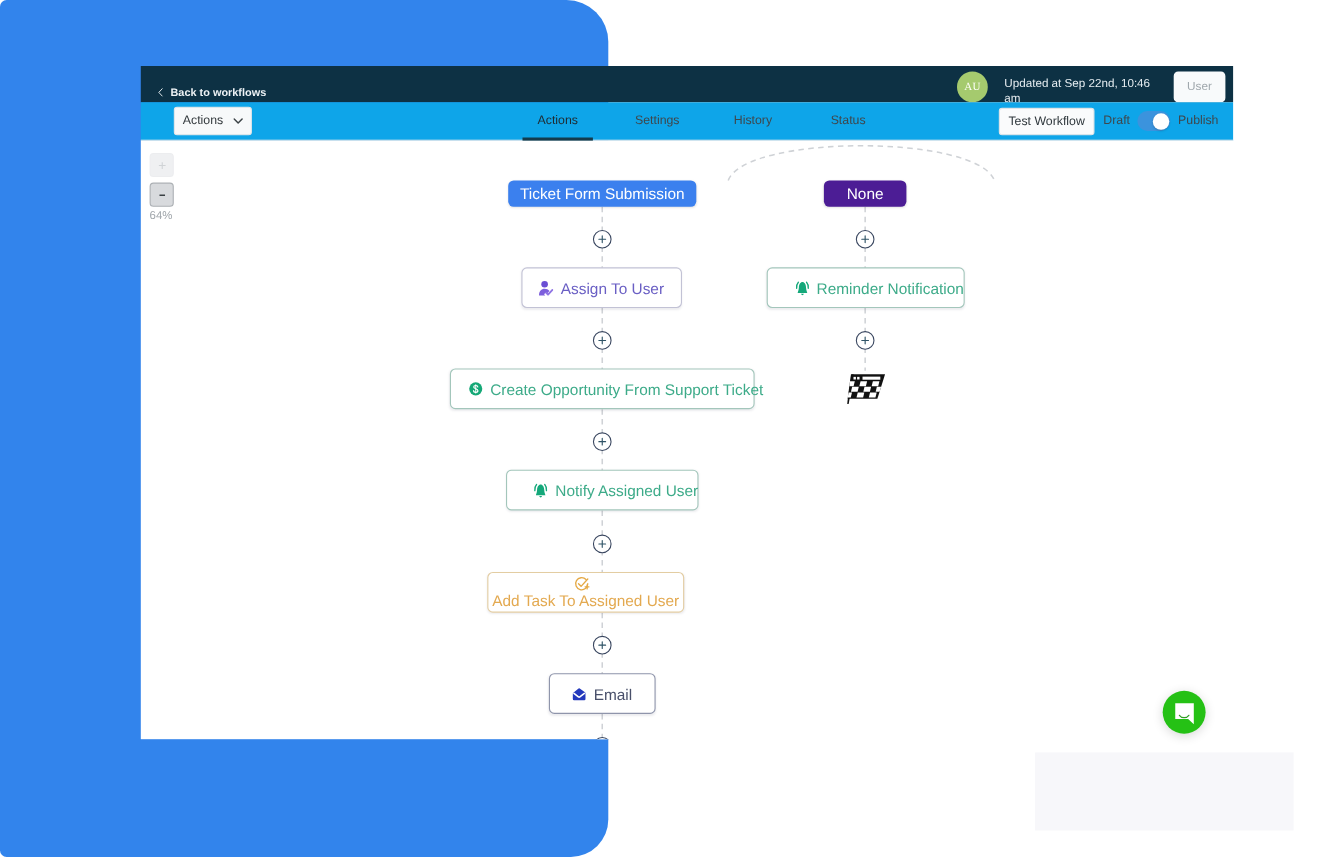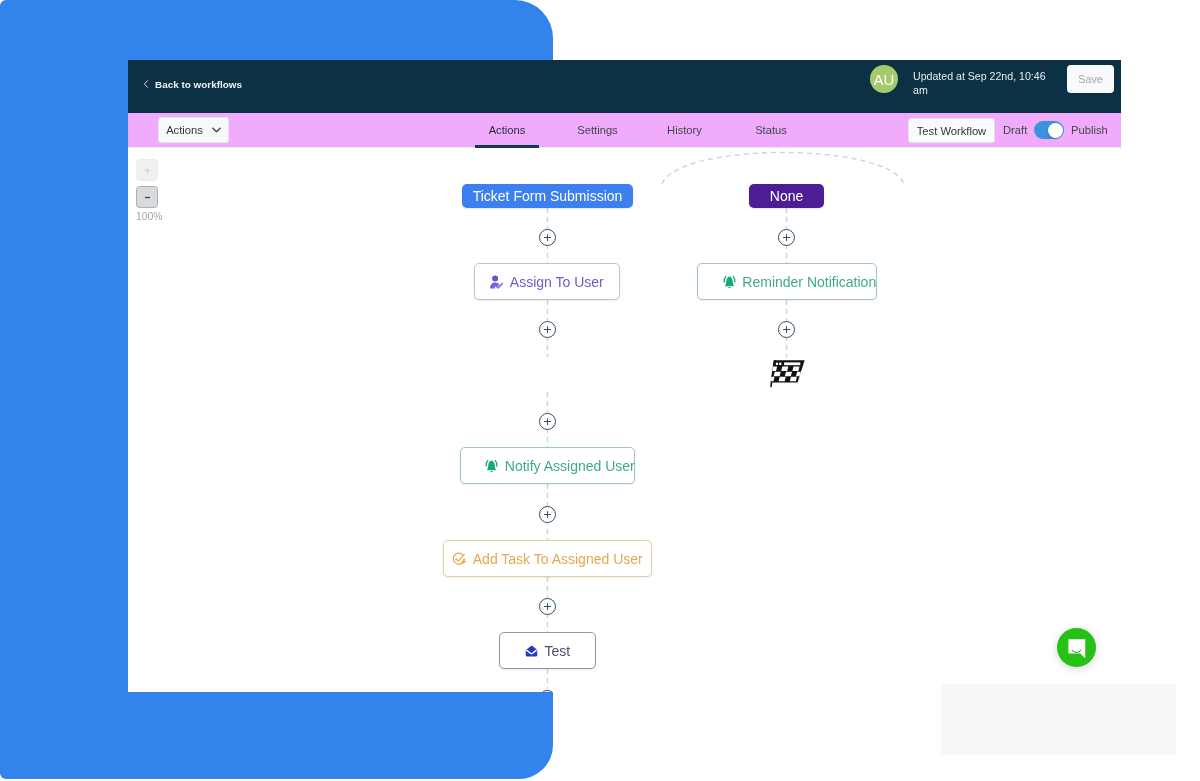--- a/index.html
+++ b/index.html
@@ -10,37 +10,37 @@
 
   
   .blue-bg{position:absolute;left:0;top:0;width:553px;height:779px;background:#3284ec;
            border-top-left-radius:6px;border-bottom-left-radius:6px;
            border-top-right-radius:38px;border-bottom-right-radius:34px;}
 
   
   .app{position:absolute;left:128px;top:60px;width:993px;height:624px;z-index:2;}
 
   
-  .hdr{position:relative;height:53px;background:#0d3144;color:#fff;}
+  .hdr{position:relative;height:33px;background:#0d3144;color:#fff;}
   .back{position:absolute;left:14px;top:18.5px;display:flex;align-items:center;gap:5px;
         font-size:9.9px;font-weight:700;color:#eef3f6;cursor:pointer;letter-spacing:0.02px;}
   .back .chev{display:block;width:8px;height:8px;}
   .hdr-title{position:absolute;left:0;right:0;top:13.5px;text-align:center;display:flex;
              align-items:center;justify-content:center;gap:12px;}
   .hdr-title span.t{font-size:14.3px;color:#fff;letter-spacing:0px;}
   .pencil{display:inline-block;width:11px;height:11px;}
   .hdr-right{position:absolute;left:0;top:0;right:0;height:45px;}
   .avatar{position:absolute;left:742px;top:5px;width:28px;height:28px;border-radius:50%;background:#a5ca6e;
-          color:#fdfff6;font-size:15px;display:flex;align-items:center;justify-content:center;letter-spacing:.2px;}
+          color:#fdfff6;font-size:10px;display:flex;align-items:center;justify-content:center;letter-spacing:.2px;font-family:Liberation Serif, serif;}
   .updated{position:absolute;left:785px;top:8.5px;font-size:10.6px;line-height:14.6px;color:#e6edf1;width:140px;}
   .save-btn{position:absolute;left:939px;top:5px;width:47px;height:28px;background:#f8fafb;border:none;border-radius:4px;
             color:#a0a8ad;font-size:10.7px;display:flex;align-items:center;justify-content:center;cursor:pointer;}
 
   
-  .toolbar{position:relative;height:34px;background:#f0abfc;border-bottom:1px solid #e5e8ea;text-decoration:underline;}
+  .toolbar{position:relative;height:34px;background:#0ea5e9;border-bottom:1px solid #e5e8ea;text-decoration:underline;}
   .actions-dd{position:absolute;left:30px;top:4px;width:71px;height:26px;background:#f7f9fa;
               border:1px solid #e4e7e9;border-radius:3px;box-sizing:border-box;display:flex;align-items:center;
               justify-content:center;gap:9px;font-size:11.2px;color:#32383c;cursor:pointer;}
   .tabs{position:absolute;left:0;top:0;height:34px;}
   .tab{position:absolute;top:0;height:34px;display:flex;align-items:center;justify-content:center;
        font-size:11.2px;color:#3f474c;cursor:pointer;}
   .tab.active{color:#1f2a30;font-weight:500;}
   .tab.active:after{content:"";position:absolute;left:50%;transform:translateX(-50%);bottom:-1px;
                     width:64px;height:3px;background:#133b4c;}
   .tb-right{position:absolute;left:0;top:0;right:0;height:34px;}
@@ -103,21 +103,21 @@
         <span>Back to workflows</span>
       </div>
 
 
       <div class="hdr-right">
         <div class="avatar">
           <span>AU</span>
         </div>
         <div class="updated">Updated at Sep 22nd, 10:46 am</div>
         <div class="save-btn">
-          <span>Save</span>
+          <span>User</span>
         </div>
       </div>
     </div>
 
     <div class="toolbar">
       <div class="actions-dd">
         <span>Actions</span>
         <svg width="9" height="6" viewBox="0 0 10 6">
           <path d="M1 1 L5 5 L9 1" fill="none" stroke="#3c4347" stroke-width="1.5" stroke-linecap="round" stroke-linejoin="round"></path>
         </svg>
@@ -156,21 +156,21 @@
         <div class="zbtn plus">
           <svg width="9" height="9" viewBox="0 0 10 10">
             <path d="M5 1.6 V8.4 M1.6 5 H8.4" stroke="#d0d3d6" stroke-width="1.1" stroke-linecap="butt"></path>
           </svg>
         </div>
         <div class="zbtn minus">
           <svg width="9" height="9" viewBox="0 0 10 10">
             <path d="M2.2 5 H7.8" stroke="#3a4044" stroke-width="1.5" stroke-linecap="butt"></path>
           </svg>
         </div>
-        <div class="zpct">100%</div>
+        <div class="zpct">64%</div>
       </div>
 
       <svg style="position:absolute;left:0;top:0;width:993px;height:544px;pointer-events:none;z-index:0;">
         <g stroke="#cfd2d6" stroke-width="1.4" fill="none" stroke-dasharray="5 4">
 
           <path d="M534 36 C550 -6, 760 -6, 776 36"></path>
 
           <line x1="419.5" y1="60" x2="419.5" y2="117"></line>
           <line x1="419.5" y1="152" x2="419.5" y2="209"></line>
           <line x1="419.5" y1="244" x2="419.5" y2="301"></line>
@@ -204,20 +204,30 @@
         </span>
         <span class="lbl">Assign To User</span>
       </div>
 
       <div class="plusbtn" style="left:411px;top:173px;">
         <svg width="9" height="9" viewBox="0 0 10 10">
           <path d="M5 1.6 V8.4 M1.6 5 H8.4" stroke="#2f5366" stroke-width="1.15" stroke-linecap="round"></path>
         </svg>
       </div>
 
+      <div class="node n-card n-green" style="left:281px;top:207px;width:277px;height:37px;">
+        <span class="ico">
+          <svg width="13" height="13" viewBox="0 0 14 14">
+            <circle cx="7" cy="7" r="6.4" fill="#15a877"></circle>
+            <path d="M7 3.0 V11.0" stroke="#ffffff" stroke-width="1.0" stroke-linecap="round"></path>
+            <path d="M9.0 5.2 C9.0 4.2 8.2 3.7 7.0 3.7 C5.8 3.7 5.0 4.3 5.0 5.2 C5.0 7.2 9.1 6.6 9.1 8.8 C9.1 9.8 8.2 10.4 7.0 10.4 C5.8 10.4 4.9 9.8 4.9 8.8" fill="none" stroke="#ffffff" stroke-width="1.15" stroke-linecap="round"></path>
+          </svg>
+        </span>
+        <span class="lbl">Create Opportunity From Support Ticket</span>
+      </div>
 
       <div class="plusbtn" style="left:411px;top:265px;">
         <svg width="9" height="9" viewBox="0 0 10 10">
           <path d="M5 1.6 V8.4 M1.6 5 H8.4" stroke="#2f5366" stroke-width="1.15" stroke-linecap="round"></path>
         </svg>
       </div>
 
       <div class="node n-card n-green" style="left:332px;top:299px;width:175px;height:37px;">
         <span class="ico">
           <svg width="13" height="14" viewBox="0 0 14 15">
@@ -229,21 +239,21 @@
         </span>
         <span class="lbl">Notify Assigned User</span>
       </div>
 
       <div class="plusbtn" style="left:411px;top:357.5px;">
         <svg width="9" height="9" viewBox="0 0 10 10">
           <path d="M5 1.6 V8.4 M1.6 5 H8.4" stroke="#2f5366" stroke-width="1.15" stroke-linecap="round"></path>
         </svg>
       </div>
 
-      <div class="node n-card n-orange" style="left:315px;top:392px;width:209px;height:37px;">
+      <div class="node n-card n-orange" style="left:315px;top:392px;width:179px;height:37px;flex-direction:column;">
         <span class="ico">
           <svg width="14" height="14" viewBox="0 0 15 15">
             <path d="M11.5 3.0 A5.9 5.9 0 1 0 13.2 7.1" fill="none" stroke="#e5a945" stroke-width="1.3" stroke-linecap="round"></path>
             <path d="M4.2 7.2 L6.7 9.7 L13.2 2.6" fill="none" stroke="#e5a945" stroke-width="1.35" stroke-linecap="round" stroke-linejoin="round"></path>
             <path d="M12.6 8.2 V12.2 M10.6 10.2 H14.6" stroke="#e5a945" stroke-width="1.3" stroke-linecap="round"></path>
           </svg>
         </span>
         <span class="lbl">Add Task To Assigned User</span>
       </div>
 
@@ -253,21 +263,21 @@
         </svg>
       </div>
 
       <div class="node n-card n-blue" style="left:371px;top:484px;width:97px;height:37px;">
         <span class="ico">
           <svg width="13" height="14" viewBox="0 0 14 15">
             <path d="M1.3 6.2 L6.4 2.0 A1.0 1.0 0 0 1 7.6 1.9 L12.7 5.8 A1.3 1.3 0 0 1 13.2 7.2 V12.2 A1.2 1.2 0 0 1 12.0 13.4 H2.0 A1.2 1.2 0 0 1 0.8 12.2 V7.2 A1.3 1.3 0 0 1 1.3 6.2 Z" fill="#2439bd"></path>
             <path d="M1.9 6.8 L6.3 10.2 A1.2 1.2 0 0 0 7.7 10.2 L12.1 6.8" fill="none" stroke="#ffffff" stroke-width="1.55" stroke-linecap="round" stroke-linejoin="round"></path>
           </svg>
         </span>
-        <span class="lbl">Test</span>
+        <span class="lbl">Email</span>
       </div>
 
       <div class="plusbtn" style="left:411px;top:542px;">
         
       </div>
 
       <div class="node n-none" style="left:621px;top:36px;width:75px;height:24px;">
         <span class="lbl">None</span>
       </div>
 

